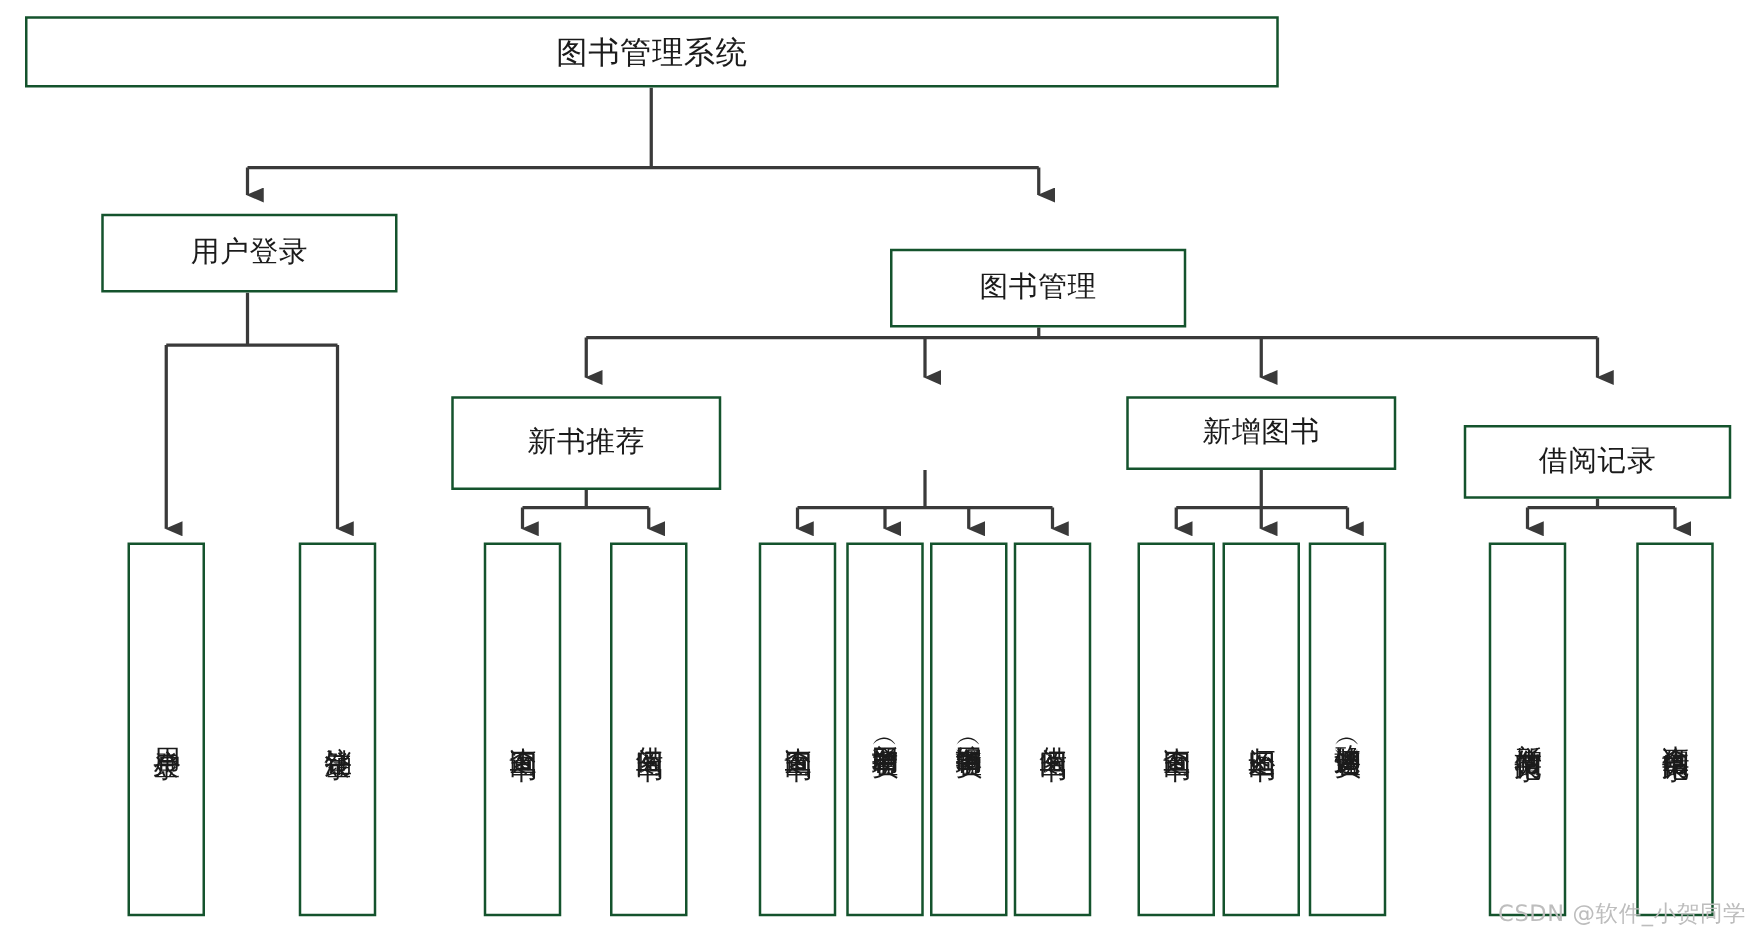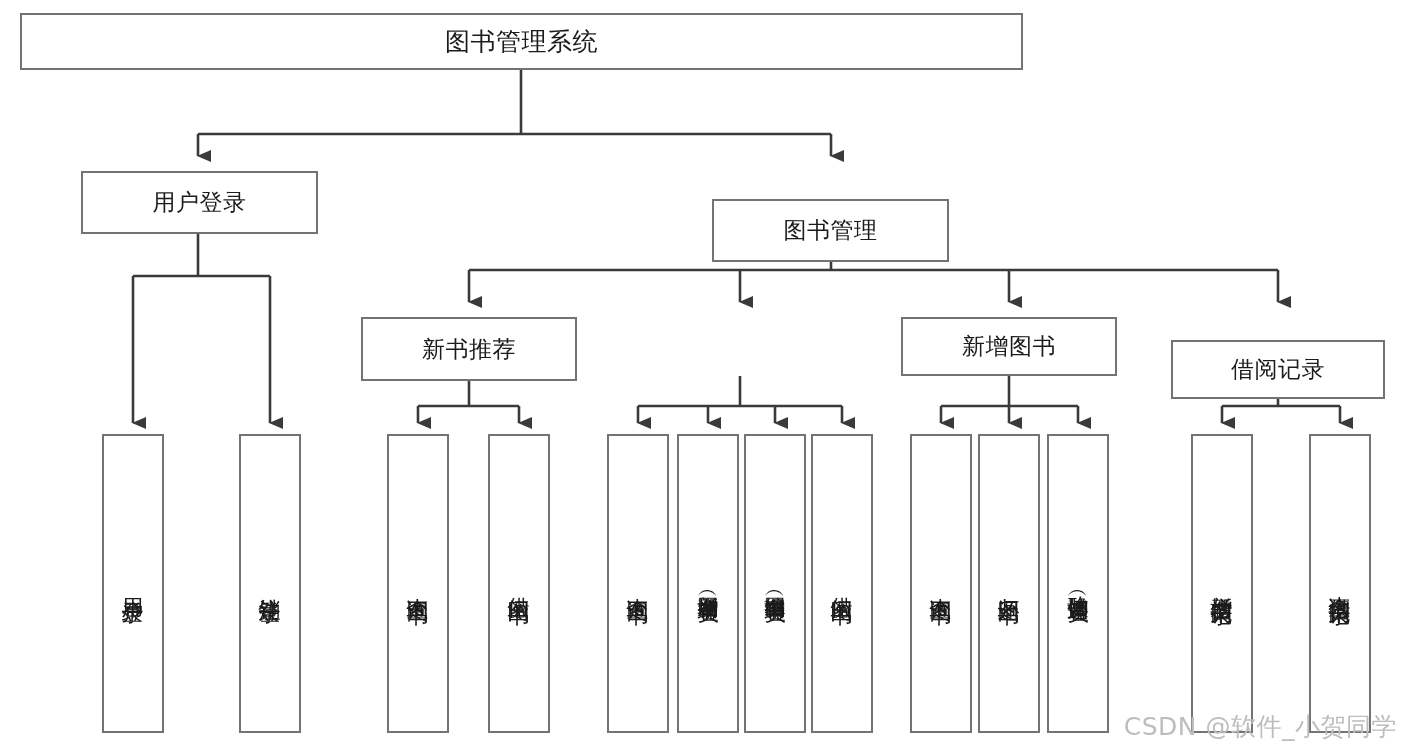--- a/index.html
+++ b/index.html
@@ -26,21 +26,21 @@
     left: 0;
     top: 0;
     width: 1405px;
     height: 747px;
     pointer-events: none;
   }
   .node {
     position: absolute;
     box-sizing: border-box;
     background: #ffffff;
-    border: 2px solid #737373;
+    border: 2px solid #14532d;
     display: flex;
     align-items: center;
     justify-content: center;
     color: #1b1b1b;
   }
   .node-label {
     display: block;
     text-align: center;
     line-height: 1.25;
     letter-spacing: 0.5px;
@@ -68,21 +68,21 @@
     max-height: 100%;
   }
   .node.vert.narrow .node-label {
     font-size: 21px;
     letter-spacing: 1px;
   }
   #watermark {
     position: absolute;
     right: 8px;
     bottom: 4px;
-    font-size: 25px;
+    font-size: 18px;
     color: #bdbdbd;
     white-space: nowrap;
     letter-spacing: 0.5px;
   }
 </style>
 </head>
 <body>
 
 <div id="diagram-root">
 
@@ -140,21 +140,21 @@
     <span class="node-label">图书管理系统</span>
   </div>
 
   <div class="node horiz" style="left:81px; top:171px; width:237px; height:63px;">
     <span class="node-label">用户登录</span>
   </div>
   <div class="node horiz" style="left:712px; top:171px; width:237px; height:63px;margin-top:28px;">
     <span class="node-label">图书管理</span>
   </div>
 
-  <div class="node horiz" style="left:361px; top:317px; width:216px; height:64px;">
+  <div class="node horiz" style="left:361px; top:317px; width:216px; height:75px;">
     <span class="node-label">新书推荐</span>
   </div>
   <div class="node horiz" style="left:901px; top:317px; width:216px; height:59px;">
     <span class="node-label">新增图书</span>
   </div>
   <div class="node horiz" style="left:1171px; top:317px; width:214px; height:59px;margin-top:23px;">
     <span class="node-label">借阅记录</span>
   </div>
 
   <div class="node vert" style="left:102px; top:434px; width:62px; height:299px;">

